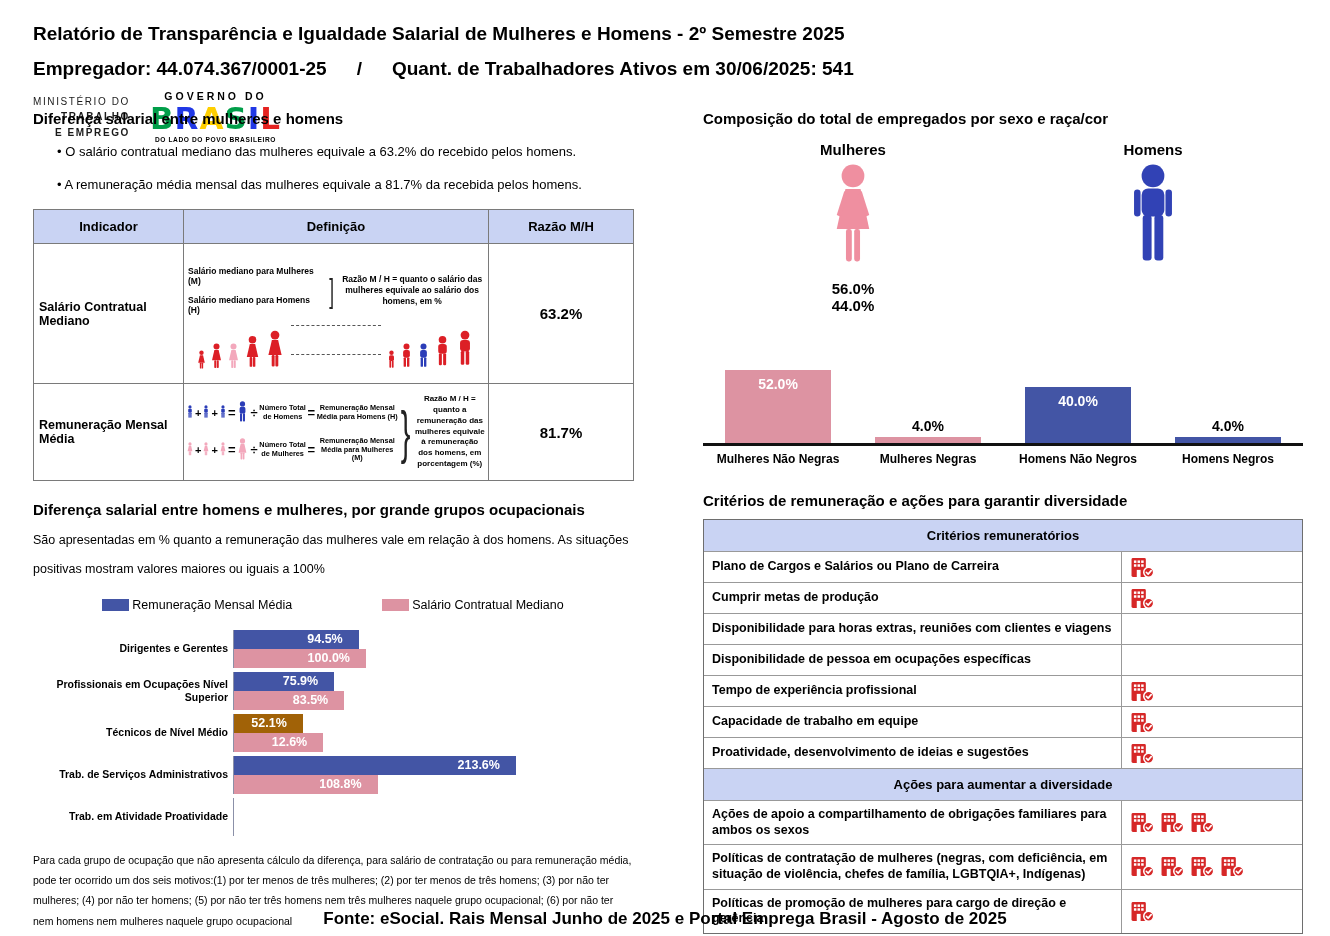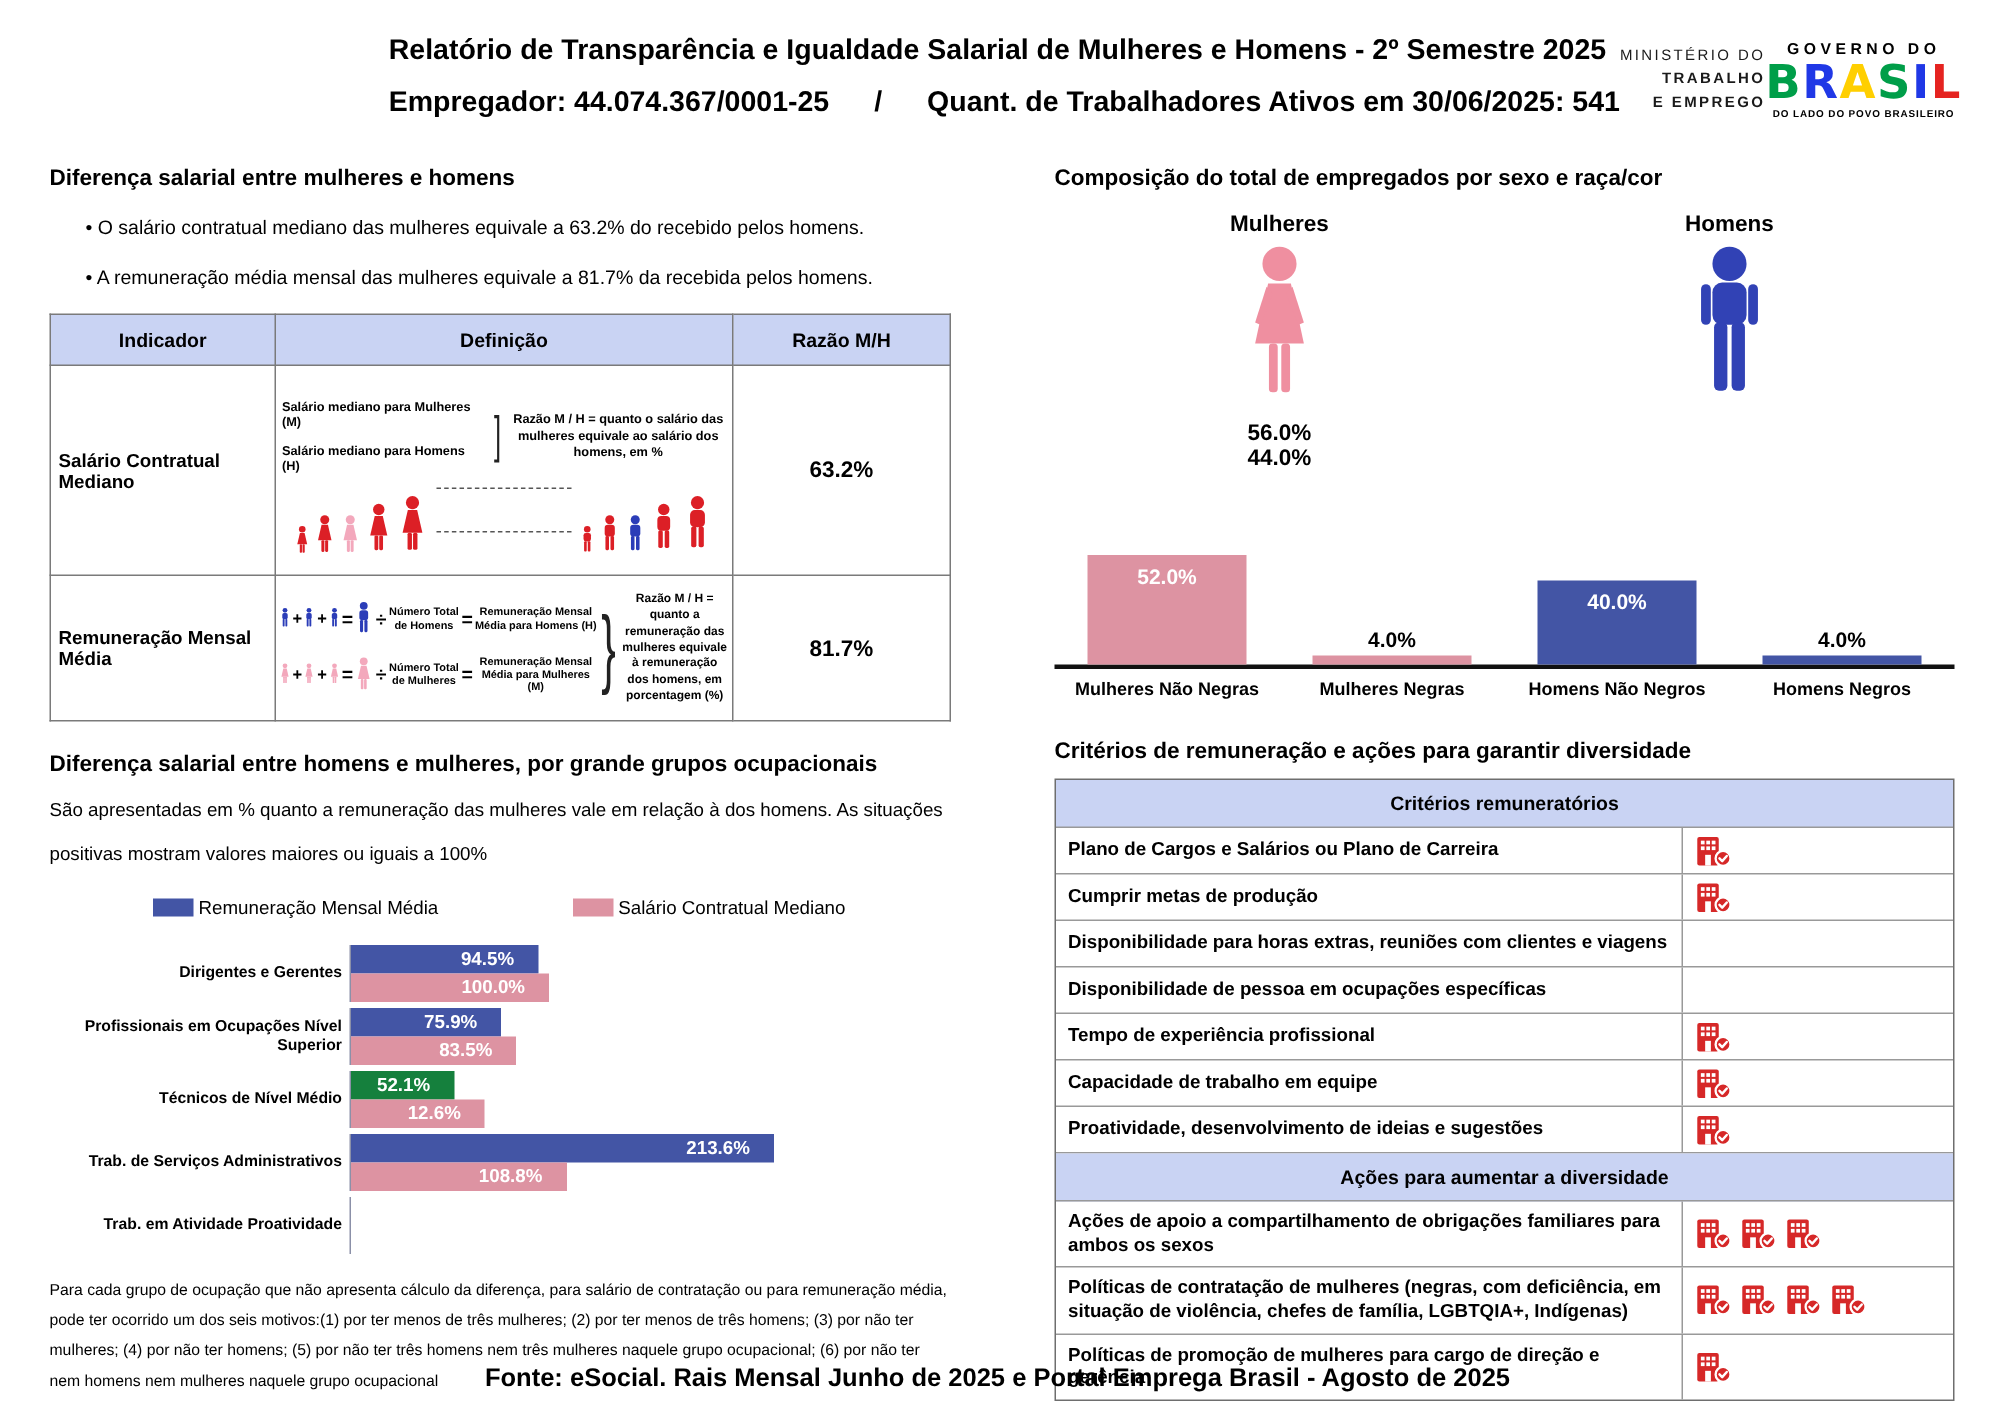--- a/index.html
+++ b/index.html
@@ -1,24 +1,24 @@
 <!DOCTYPE html>
 <html lang="pt-BR"><head>
 <meta charset="utf-8">
 <style>
   * { margin:0; padding:0; box-sizing:border-box; }
   body { background:#ffffff; font-family:"Liberation Sans", sans-serif; color:#000; }
   .page { position:relative; width:1330px; height:936px; background:#fff; overflow:hidden; }
 
   
-  .header { position:absolute; left:33px; top:16px; right:22px; display:flex; justify-content:flex-end; }
+  .header { position:absolute; left:33px; top:16px; right:22px; display:flex; justify-content:flex-start;flex-direction:column; }
   .titles { font-size:19px; font-weight:bold; line-height:1.85; }
   .title-line2 { display:flex; align-items:baseline; }
   .title-line2 .sep { margin:0 30px; }
-  .logos { display:flex; align-items:center; padding-top:4px; }
+  .logos { display:flex; gap:20px; align-items:center; padding-top:4px; }
   .ministry { text-align:right; font-size:10px; letter-spacing:1.6px; line-height:1.55; color:#1a1a1a; }
   .ministry .b { font-weight:bold; }
   .govlogo { text-align:center; }
   .govlogo .gov-top { font-size:10.5px; font-weight:bold; letter-spacing:3px; margin-bottom:1px; }
   .brasil { font-size:31px; font-weight:bold; letter-spacing:1px; line-height:1; font-family:"DejaVu Sans", sans-serif; }
   .brasil span { display:inline-block; }
   .br-0{color:#009e49;} .br-1{color:#2038e6;} .br-2{color:#ffcf00;}
   .br-3{color:#009e49;} .br-4{color:#2038e6;} .br-5{color:#e52320;}
   .govlogo .gov-bottom { font-size:6.6px; font-weight:bold; letter-spacing:0.6px; margin-top:2px; }
 
@@ -330,21 +330,21 @@
               <div class="occ-bar" style="width: 110.22px; background: rgb(221, 147, 162);">
                 <span class="occ-val">83.5%</span>
               </div>
             </div>
           </div>
         </div>
         <div class="occ-row">
           <div class="occ-label">Técnicos de Nível Médio</div>
           <div class="occ-bars">
             <div class="occ-track">
-              <div class="occ-bar" style="width: 68.772px; background: #15803d;">
+              <div class="occ-bar" style="width: 68.772px; background: #a16207;">
                 <span class="occ-val">52.1%</span>
               </div>
             </div>
             <div class="occ-track">
               <div class="occ-bar" style="width: 89.232px; background: rgb(221, 147, 162);">
                 <span class="occ-val">12.6%</span>
               </div>
             </div>
           </div>
         </div>

